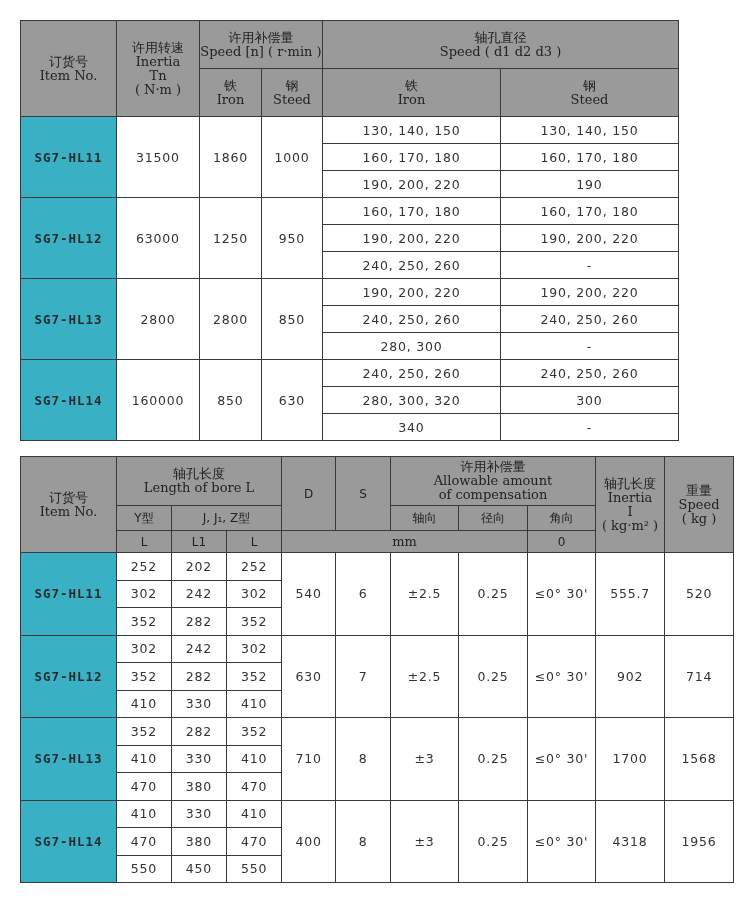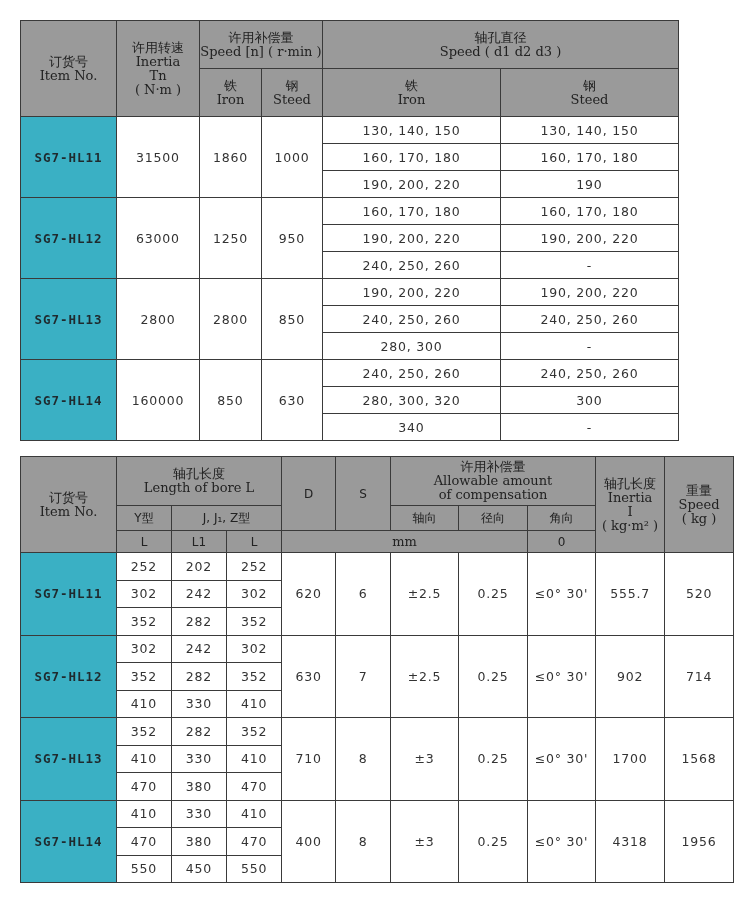--- a/index.html
+++ b/index.html
@@ -192,21 +192,21 @@
     <td class="hd" colspan="4">mm</td>
     <td class="hdmono">0</td>
   </tr>
   </tbody>
     <tbody id="t2body">
       <tr style="height: 27.5px;">
         <td class="item" rowspan="3">SG7-HL11</td>
         <td class="val">252</td>
         <td class="val">202</td>
         <td class="val">252</td>
-        <td class="val" rowspan="3">620</td>
+        <td class="val" rowspan="3">540</td>
         <td class="val" rowspan="3">6</td>
         <td class="val" rowspan="3">±2.5</td>
         <td class="val" rowspan="3">0.25</td>
         <td class="val" rowspan="3">≤0° 30'</td>
         <td class="val" rowspan="3">555.7</td>
         <td class="val" rowspan="3">520</td>
       </tr>
       <tr style="height: 27.5px;">
         <td class="val">302</td>
         <td class="val">242</td>

